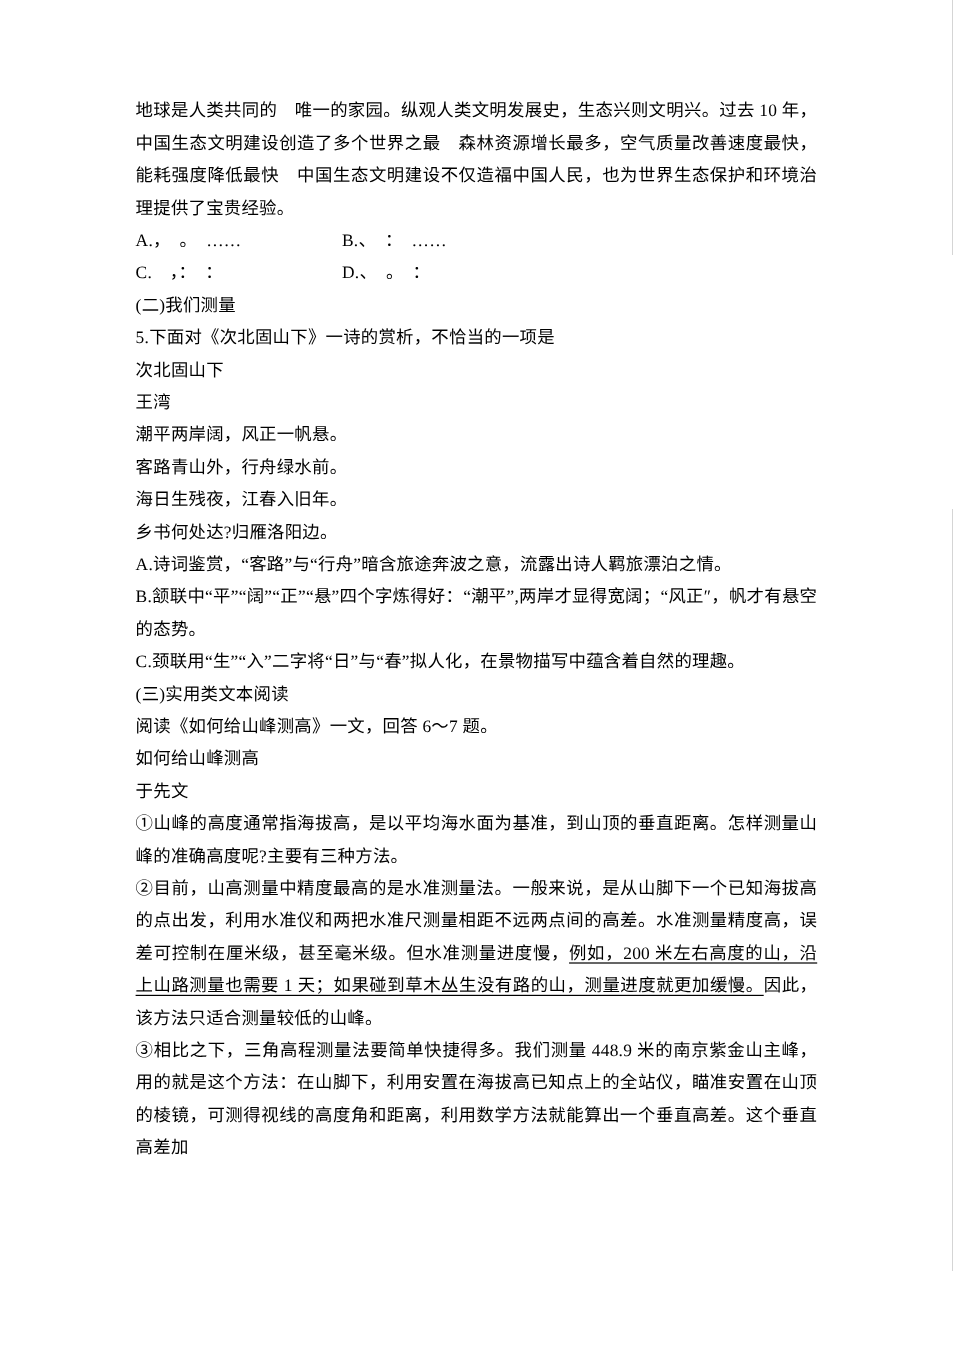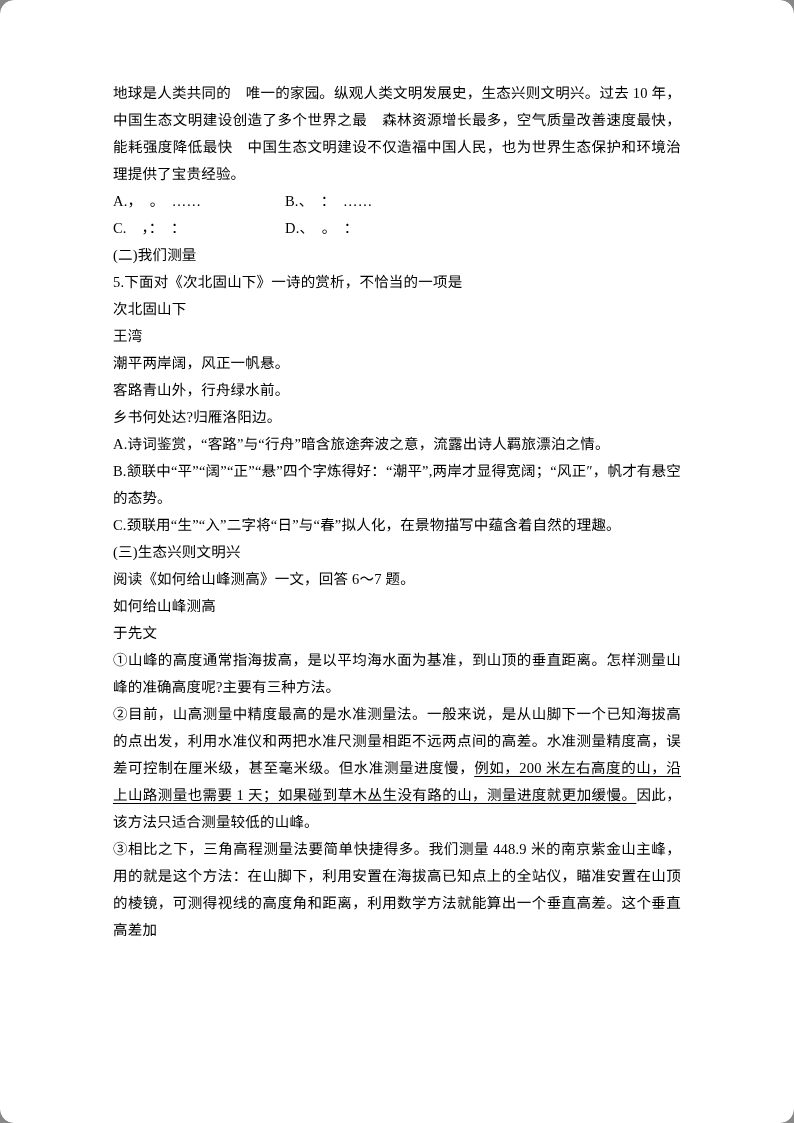--- a/index.html
+++ b/index.html
@@ -1,15 +1,15 @@
 <!DOCTYPE html>
 <html lang="zh-CN"><head>
 <meta charset="utf-8">
 <style>
-  * { margin: 0; padding: 0; box-sizing: border-box; border-radius: 14px; }
+  * { margin: 0; padding: 0; box-sizing: border-box; }
   html, body { background: #888; }
   .page {
     position: relative;
     width: 794px;
     height: 1123px;
     margin: 0 auto;
     background: #ffffff;
     color: #000000;
     font-family: "Liberation Serif", "DejaVu Serif", serif;
     font-size: 14.5px;
@@ -47,27 +47,28 @@
     <span class="opt-second">D.、　。　：</span>
   </div>
 
   <p>(二)我们测量</p>
   <p class="justify">5.下面对《次北固山下》一诗的赏析，不恰当的一项是</p>
 
   <p class="center">次北固山下</p>
   <p class="center">王湾</p>
   <p class="center">潮平两岸阔，风正一帆悬。</p>
   <p class="center">客路青山外，行舟绿水前。</p>
+  <p class="center">海日生残夜，江春入旧年。</p>
   <p class="center">乡书何处达?归雁洛阳边。</p>
 
   <p class="justify">A.诗词鉴赏，“客路”与“行舟”暗含旅途奔波之意，流露出诗人羁旅漂泊之情。</p>
   <p class="justify">B.颔联中“平”“阔”“正”“悬”四个字炼得好：“潮平”,两岸才显得宽阔；“风正″，帆才有悬空的态势。</p>
   <p class="justify">C.颈联用“生”“入”二字将“日”与“春”拟人化，在景物描写中蕴含着自然的理趣。</p>
 
-  <p>(三)生态兴则文明兴</p>
+  <p>(三)实用类文本阅读</p>
   <p class="justify">阅读《如何给山峰测高》一文，回答 6～7 题。</p>
 
   <p class="center">如何给山峰测高</p>
   <p class="center">于先文</p>
 
   <p class="justify">①山峰的高度通常指海拔高，是以平均海水面为基准，到山顶的垂直距离。怎样测量山峰的准确高度呢?主要有三种方法。</p>
 
   <p class="justify"><span>②目前，山高测量中精度最高的是水准测量法。一般来说，是从山脚下一个已知海拔高的点出发，利用水准仪和两把水准尺测量相距不远两点间的高差。水准测量精度高，误差可控制在厘米级，甚至毫米级。但水准测量进度慢，</span><span class="u">例如，200 米左右高度的山，沿上山路测量也需要 1 天；如果碰到草木丛生没有路的山，测量进度就更加缓慢。</span><span>因此，该方法只适合测量较低的山峰。</span></p>
 
   <p class="justify">③相比之下，三角高程测量法要简单快捷得多。我们测量 448.9 米的南京紫金山主峰，用的就是这个方法：在山脚下，利用安置在海拔高已知点上的全站仪，瞄准安置在山顶的棱镜，可测得视线的高度角和距离，利用数学方法就能算出一个垂直高差。这个垂直高差加</p>

